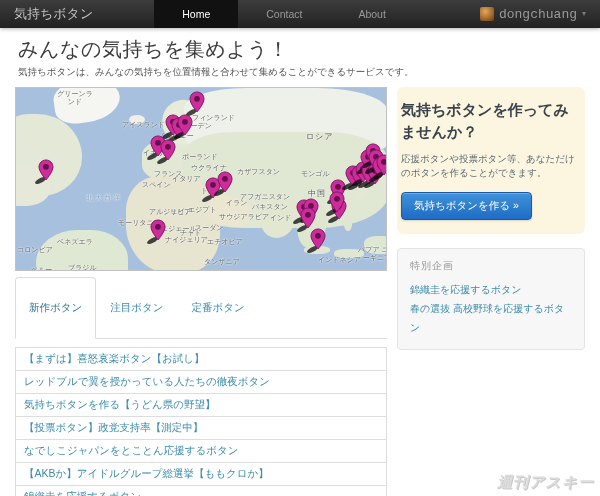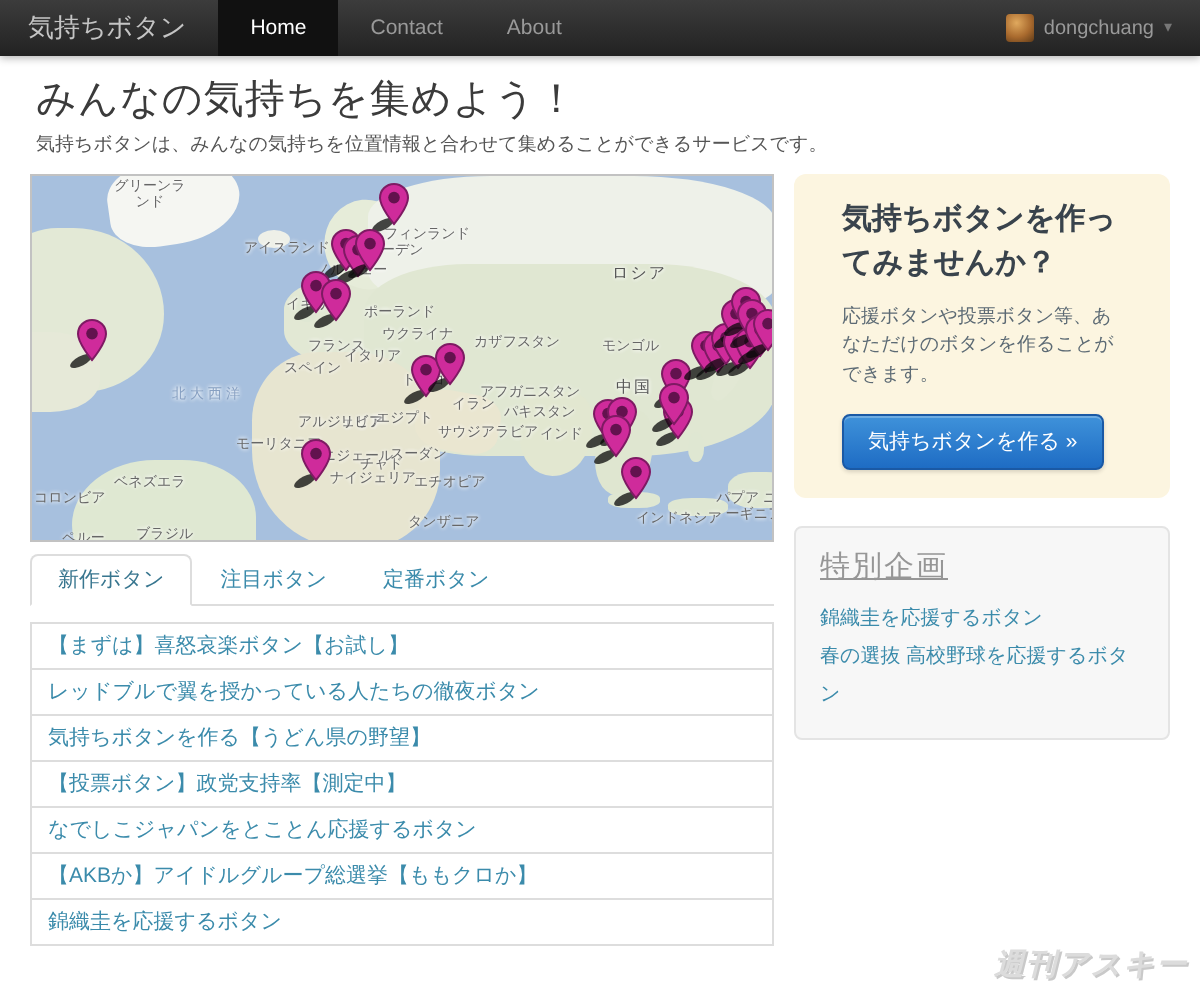--- a/index.html
+++ b/index.html
@@ -3,60 +3,60 @@
 <meta charset="utf-8">
 <style>
   * { margin:0; padding:0; box-sizing:border-box; }
   html,body { width:600px; height:496px; }
   body {
     font-family:"Liberation Sans","DejaVu Sans",sans-serif;
     background:#fff; color:#333; position:relative; overflow:hidden;
   }
   
   .navbar { height:28px; background:linear-gradient(#3c3c3c,#222); display:flex; align-items:stretch;
-            padding:0 0 0 14px; box-shadow:0 1px 4px rgba(0,0,0,.3); }
+            padding:0 0 0 14px; box-shadow:0 1px 4px rgba(0,0,0,.3);gap:45px; }
   .brand { color:#c4c4c4; font-size:13px; display:flex; align-items:center; margin-right:16px; }
   .nav-items { display:flex; }
-  .nav-item { color:#999; font-size:10.5px; padding:0 16px; display:flex; align-items:center; cursor:pointer; }
+  .nav-item { color:#999; font-size:10.5px; padding:0 28px; display:flex; align-items:center; cursor:pointer; }
   .nav-item.active { background:#111; color:#fff; }
   .user-menu { margin-left:auto; display:flex; align-items:center; gap:5px; padding:0 14px; cursor:pointer; }
   .avatar { width:14px; height:14px; border-radius:2px;
             background:radial-gradient(circle at 38% 32%, #e0a95e 0%, #a96a2e 55%, #5e3a18 100%); }
-  .user-name { color:#999; font-size:10px; }
+  .user-name { color:#999; font-size:13px;font-family:Liberation Mono, monospace; }
   .caret { color:#777; font-size:8px; line-height:1; }
   
   .container { padding:0 15px; }
   .hero h1 { font-size:20px; font-weight:normal; color:#3b3b3b; margin:8px 3px 3px; letter-spacing:.5px; }
   .hero p { font-size:9.5px; color:#555; margin:0 3px 8px; }
   
   .cols { display:flex; align-items:flex-start; }
   .col-left { width:372px; }
   .col-right { width:188px; margin-left:10px; }
   
   .map { position:relative; width:372px; height:184px; background:#a7c0de; border:1px solid #c2c2c2; overflow:hidden; }
   .land { position:absolute; }
   .map-label { position:absolute; font-size:7px; color:#666; white-space:nowrap; z-index:3;
                text-shadow:0 0 2px #fff,0 0 2px #fff; line-height:1.15; }
   .map-label.big { font-size:8px; color:#555; letter-spacing:1px; }
   .map-label.ocean { color:#87a0c2; letter-spacing:2px; }
   .map-label[style*="width"] { white-space:normal; text-align:center; }
   .pin { position:absolute; width:26px; height:26px; z-index:5; }
   
-  .promo-panel { background:#fcf5e0; border-radius:6px; padding:12px 24px 14px; }
+  .promo-panel { background:#fcf5e0; border-radius:6px; padding:12px 4px 14px; }
   .promo-title { font-size:15px; font-weight:bold; color:#39434c; line-height:1.45; margin-bottom:9px; }
   .promo-body { font-size:9.5px; color:#5c6a74; line-height:1.55; margin-bottom:11px; }
   .promo-button { display:inline-block; font-size:10.5px; color:#fff; padding:6px 12px; border-radius:4px;
                   background:linear-gradient(#3f92da,#1e6cc4); border:1px solid #1a59a5; cursor:pointer;
                   box-shadow:inset 0 1px 0 rgba(255,255,255,.25), 0 1px 2px rgba(0,0,0,.15); }
   .special-panel { background:#f7f7f7; border:1px solid #e4e4e4; border-radius:4px; padding:10px 12px 12px; margin-top:14px; }
-  .special-header { font-size:15px; color:#969696; margin-bottom:7px; letter-spacing:1px;text-decoration:underline; }
+  .special-header { font-size:10px; color:#969696; margin-bottom:7px; letter-spacing:1px; }
   .special-link { display:block; font-size:10px; color:#3b8bab; line-height:1.9; cursor:pointer; text-decoration:none; }
   
   .tabs { display:flex; margin-top:6px; border-bottom:1px solid #ddd; }
-  .tab { font-size:10.5px; color:#3b8bab; padding:5px 13px; margin-bottom:-1px; cursor:pointer;
+  .tab { font-size:10.5px; color:#3b8bab; padding:23px 13px; margin-bottom:-1px; cursor:pointer;
          border:1px solid transparent; border-radius:4px 4px 0 0; }
   .tab.active { background:#fff; border-color:#ddd #ddd #fff #ddd; color:#38768f; }
   
   .button-list { margin-top:8px; border:1px solid #ddd; }
   .button-row { font-size:10.5px; color:#3b8bab; padding:4px 8px; cursor:pointer; }
   .button-row + .button-row { border-top:1px solid #ddd; }
   .watermark { position:absolute; right:6px; bottom:4px; font-size:15px; font-weight:bold; font-style:italic;
                color:#dcdcdc; letter-spacing:1px; text-shadow:1px 1px 0 #c9c9c9; }
 </style>
 </head>

